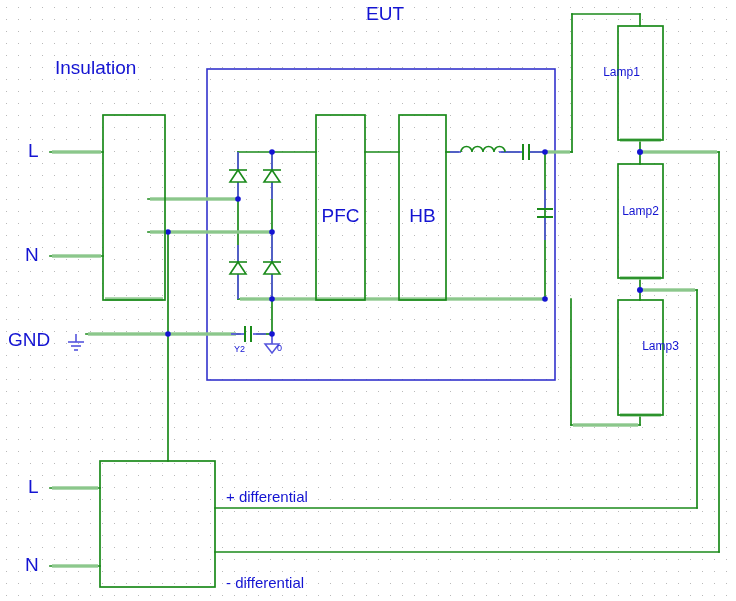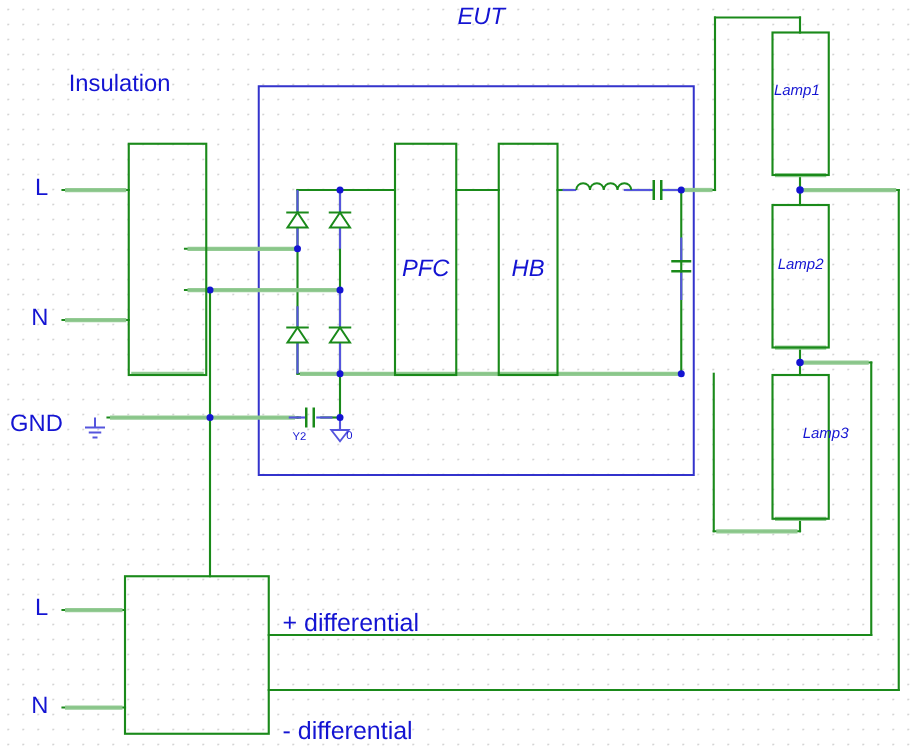--- a/index.html
+++ b/index.html
@@ -24,24 +24,24 @@
   }
   .lbl{
     position:absolute;
     color:#1414d2;
     font-family:"Liberation Sans", sans-serif;
     white-space:nowrap;
     line-height:1.05;
     user-select:none;
   }
   .lbl-big{font-size:19px;}
-  .lbl-mid{font-size:20px;}
+  .lbl-mid{font-size:15px;}
   .lbl-small{font-size:12px;}
   .lbl-tiny{font-size:9px;}
-  .ctr{text-align:center;font-style:italic;}
+  .ctr{text-align:center;}
 </style>
 </head>
 <body>
 
 <div id="canvas">
 
   <svg class="layer" viewBox="0 0 736 601">
 
     <rect x="207" y="69" width="348" height="311" fill="none" stroke="#3333cc" stroke-width="1.6"></rect>
 
@@ -235,21 +235,21 @@
   <div class="lbl lbl-big" style="left:25px;top:245px;">N</div>
 
   <div class="lbl lbl-big" style="left:8px;top:330px;">GND</div>
 
   <div class="lbl lbl-tiny" style="left:234px;top:345px;">Y2</div>
   <div class="lbl lbl-tiny" style="left:277px;top:344px;">0</div>
 
   <div class="lbl lbl-big ctr" style="left:316px;top:206px;width:49px;">PFC</div>
   <div class="lbl lbl-big ctr" style="left:399px;top:206px;width:47px;">HB</div>
 
-  <div class="lbl lbl-small ctr" style="left:616px;top:66px;width:43px;">Lamp1</div>
+  <div class="lbl lbl-small ctr" style="left:600px;top:66px;width:43px;">Lamp1</div>
   <div class="lbl lbl-small ctr" style="left:618px;top:205px;width:45px;">Lamp2</div>
   <div class="lbl lbl-small ctr" style="left:638px;top:340px;width:45px;">Lamp3</div>
 
 
   <div class="lbl lbl-big" style="left:28px;top:477px;">L</div>
   <div class="lbl lbl-big" style="left:25px;top:555px;">N</div>
 
   <div class="lbl lbl-mid" style="left:226px;top:489px;">+ differential</div>
   <div class="lbl lbl-mid" style="left:226px;top:558px;margin-top:17px;">- differential</div>
 

